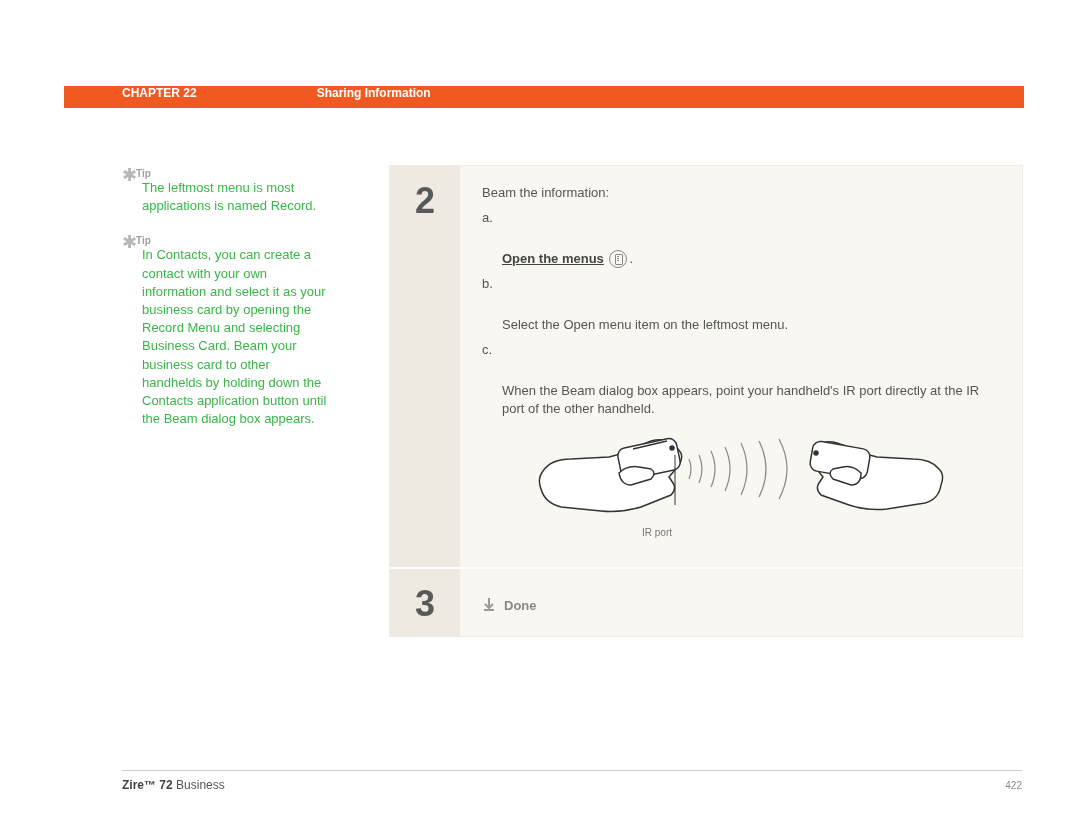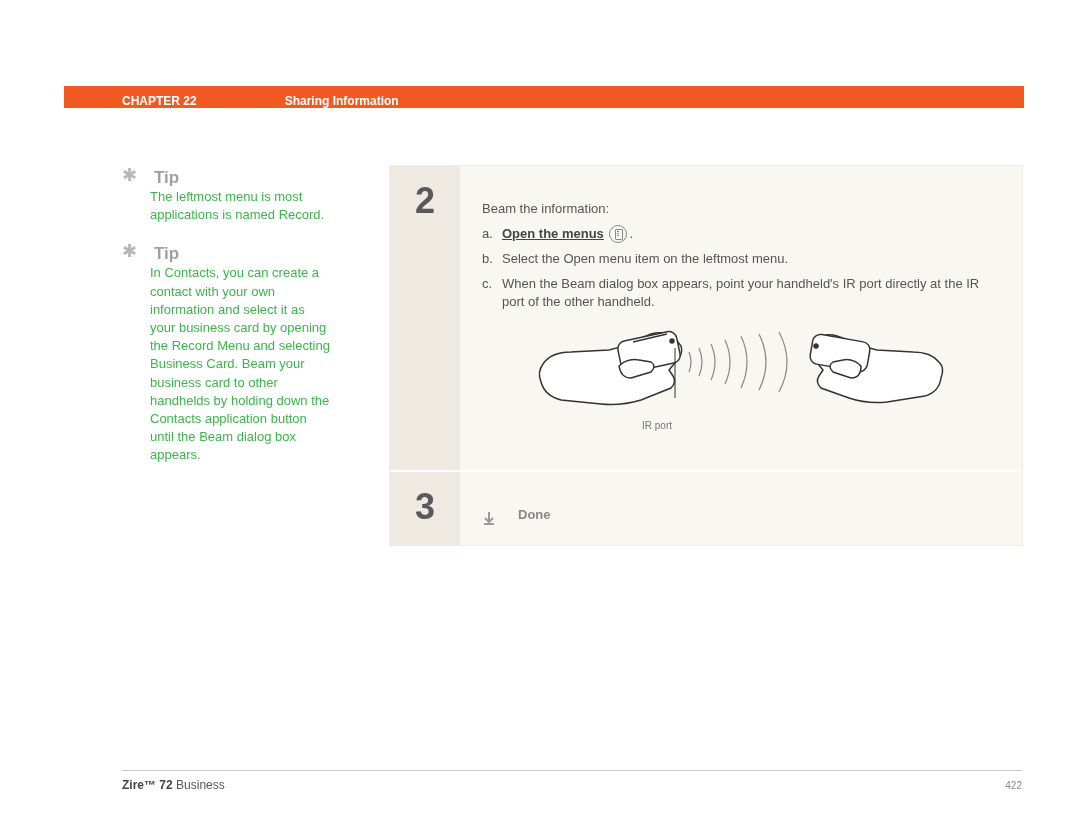--- a/index.html
+++ b/index.html
@@ -7,54 +7,54 @@
   body { position: relative; }
 
   .header-bar {
     position: absolute;
     top: 86px;
     left: 64px;
     width: 960px;
     height: 22px;
     background: #f05a22;
     display: flex;
-    align-items: flex-end;
+    align-items: flex-start;
     color: #fff;
     font-size: 12px;
     font-weight: bold;
   }
   .chapter-label { margin-left: 58px; }
-  .section-title { margin-left: 88px; }
+  .section-title { margin-left: 120px; }
 
   .sidebar {
     position: absolute;
     top: 168px;
     left: 122px;
     width: 210px;
   }
   .tip-block { margin-bottom: 20px; position: relative; }
   .tip-asterisk {
     position: absolute;
     left: 0;
     top: 0;
     color: #b8b8b8;
     font-size: 18px;
     line-height: 14px;
   }
   .tip-heading {
     color: #a0a0a0;
     font-weight: bold;
-    font-size: 17px;
-    margin-left: 32px;
+    font-size: 10px;
+    margin-left: 14px;
   }
   .tip-body {
     color: #3bb54a;
     font-size: 13px;
     line-height: 1.4;
-    margin-left: 28px;
+    margin-left: 20px;
   }
 
   .main-panel {
     position: absolute;
     top: 165px;
     left: 389px;
     width: 634px;
     border: 1px solid #f2ece4;
   }
   .step-row {
@@ -72,28 +72,28 @@
     padding-top: 14px;
   }
   .step-content {
     flex: 1;
     background: #f9f7f2;
     padding: 18px 22px 20px 22px;
     color: #555;
     font-size: 13px;
     line-height: 1.45;
   }
-  .step-content p { margin-bottom: 6px; margin-top: 16px; }
+  .step-content p { margin-bottom: 6px; }
   .sub-item {
     display: flex;
     margin-bottom: 6px;
     align-items: flex-start;
   }
   .sub-letter { width: 20px; flex-shrink: 0; }
-  .sub-text { flex: 1; }
+  .sub-text { flex: 1; margin-top: 41px; }
   .bold { font-weight: bold; color: #444; }
   .bold-link { font-weight: bold; text-decoration: underline; color: #444; }
 
   .menu-icon {
     display: inline-block;
     width: 18px;
     height: 18px;
     border: 1px solid #888;
     border-radius: 50%;
     vertical-align: middle;
@@ -111,38 +111,38 @@
   .menu-icon::after {
     content: "";
     position: absolute;
     left: 7px; top: 5px;
     width: 2px; height: 1px;
     background: #888;
     box-shadow: 0 2px 0 #888, 0 4px 0 #888;
   }
 
   .illustration {
-    margin: 10px auto 16px auto;
+    margin: 10px auto 6px auto;
     text-align: center;
   }
   .illustration svg { display: block; margin: 0 auto; }
   .ir-label {
     font-size: 10px;
     color: #777;
     margin-top: 2px;
     text-align: center;
     position: relative;
     left: -84px;
   }
 
   .done-row {
     display: flex;
-    align-items: flex-end;
-    gap: 22px;
-    margin-top: 16px;
+    align-items: flex-start;
+    gap: 8px;
+    margin-top: 10px;
     color: #888;
     font-weight: bold;
     font-size: 13px;
   }
   .done-arrow {
     width: 14px;
     height: 14px;
     display: inline-flex;
     align-items: center;
     justify-content: center;

